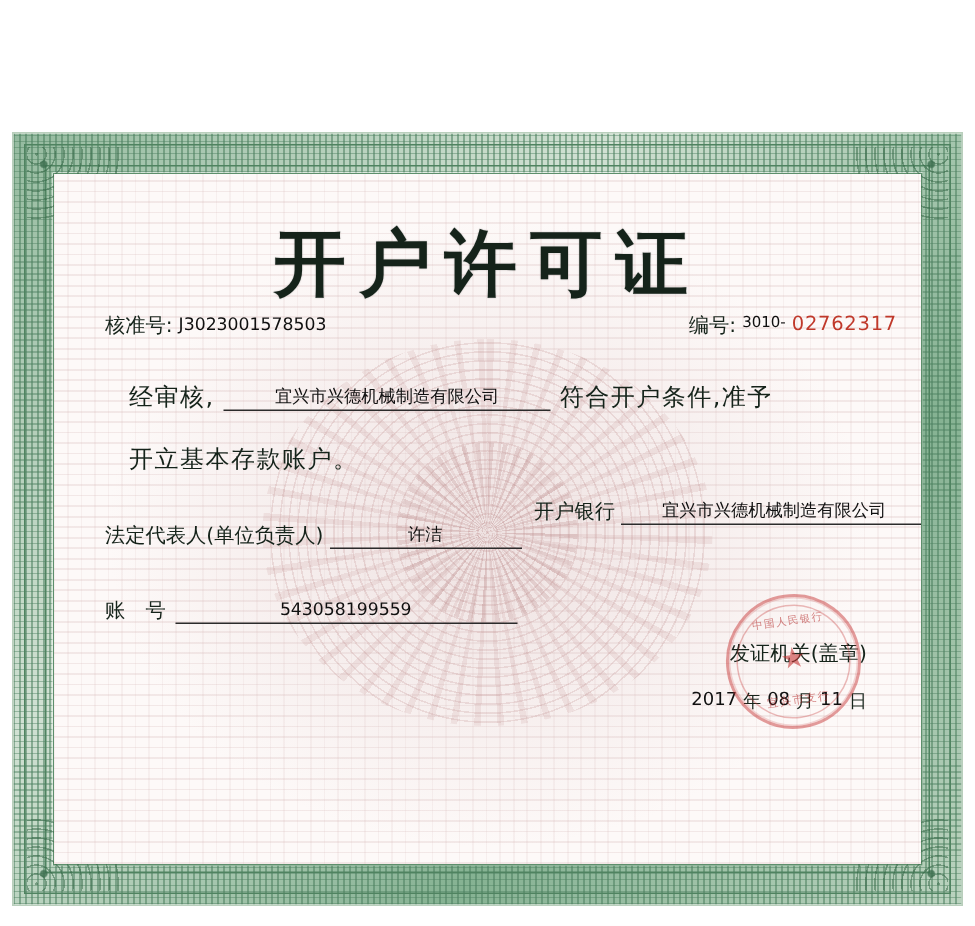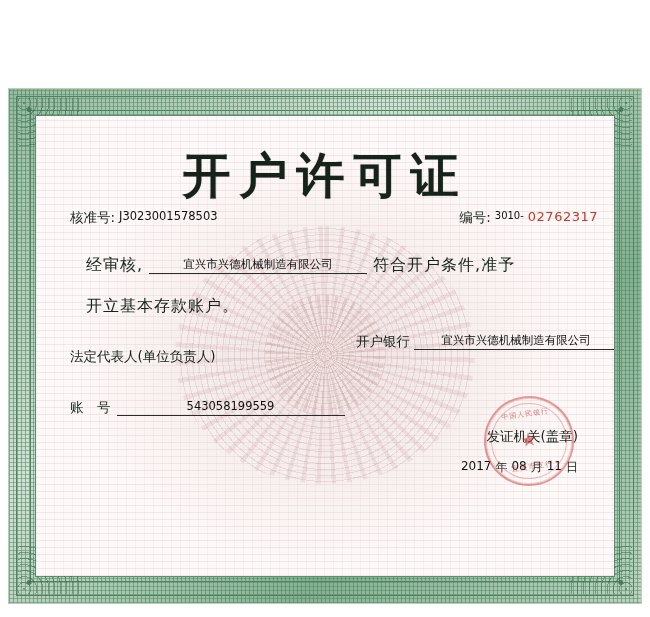--- a/index.html
+++ b/index.html
@@ -295,20 +295,21 @@
         </div>
 
         <div class="row" id="row-review">
           <span class="label big">经审核,</span>
           <span class="fill" style="min-width:210px;margin:0 6px;">宜兴市兴德机械制造有限公司</span>
           <span class="label big">符合开户条件,准予</span>
         </div>
 
         <div class="row" id="row-legal">
           <span class="label">法定代表人(单位负责人)</span>
+          <span class="fill" style="min-width:120px;margin-left:4px;">许洁</span>
         </div>
 
         <div class="row" id="row-bank">
           <span class="label">开户银行</span>
           <span class="fill" style="min-width:196px;margin-left:4px;">宜兴市兴德机械制造有限公司</span>
         </div>
 
         <div class="row" id="row-account">
           <span class="label">账　号</span>
           <span class="fill" style="min-width:220px;margin-left:6px;">543058199559</span>

